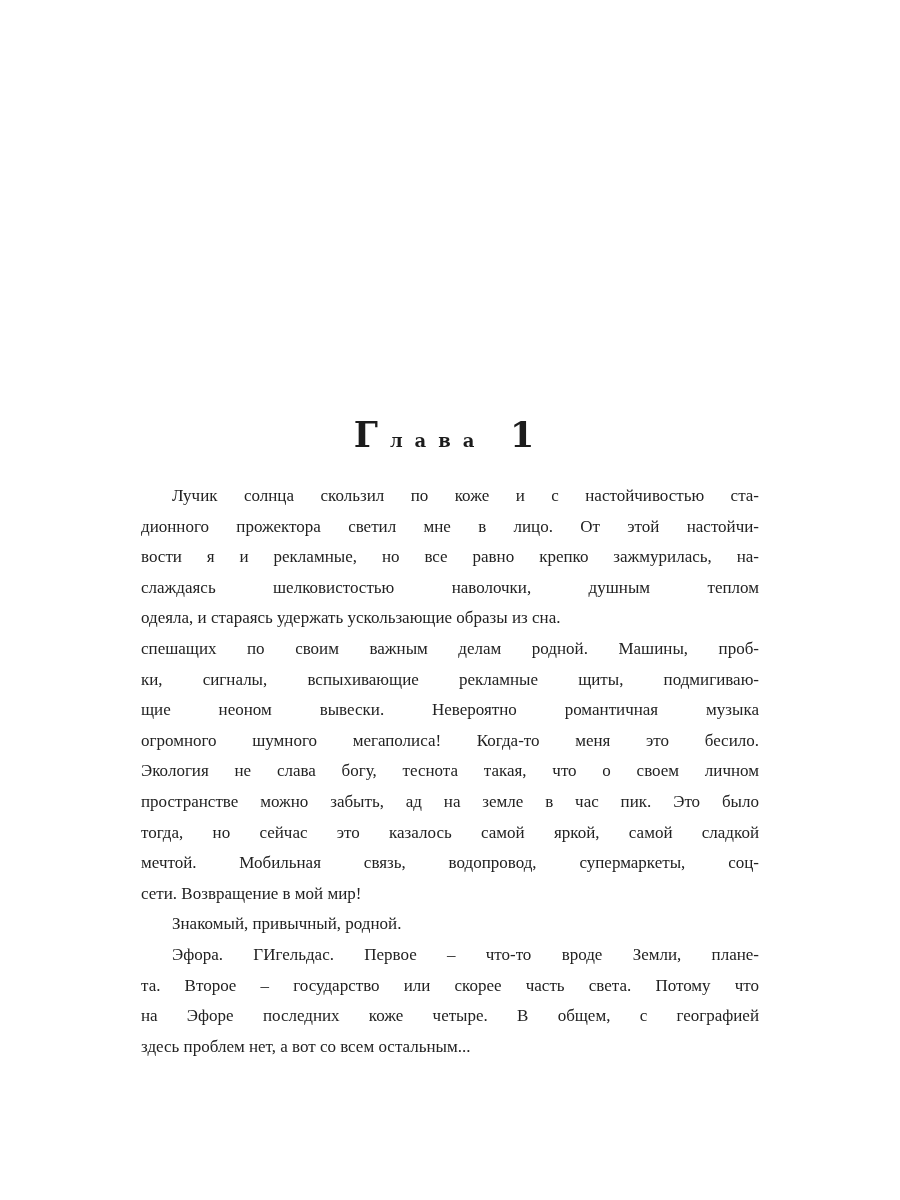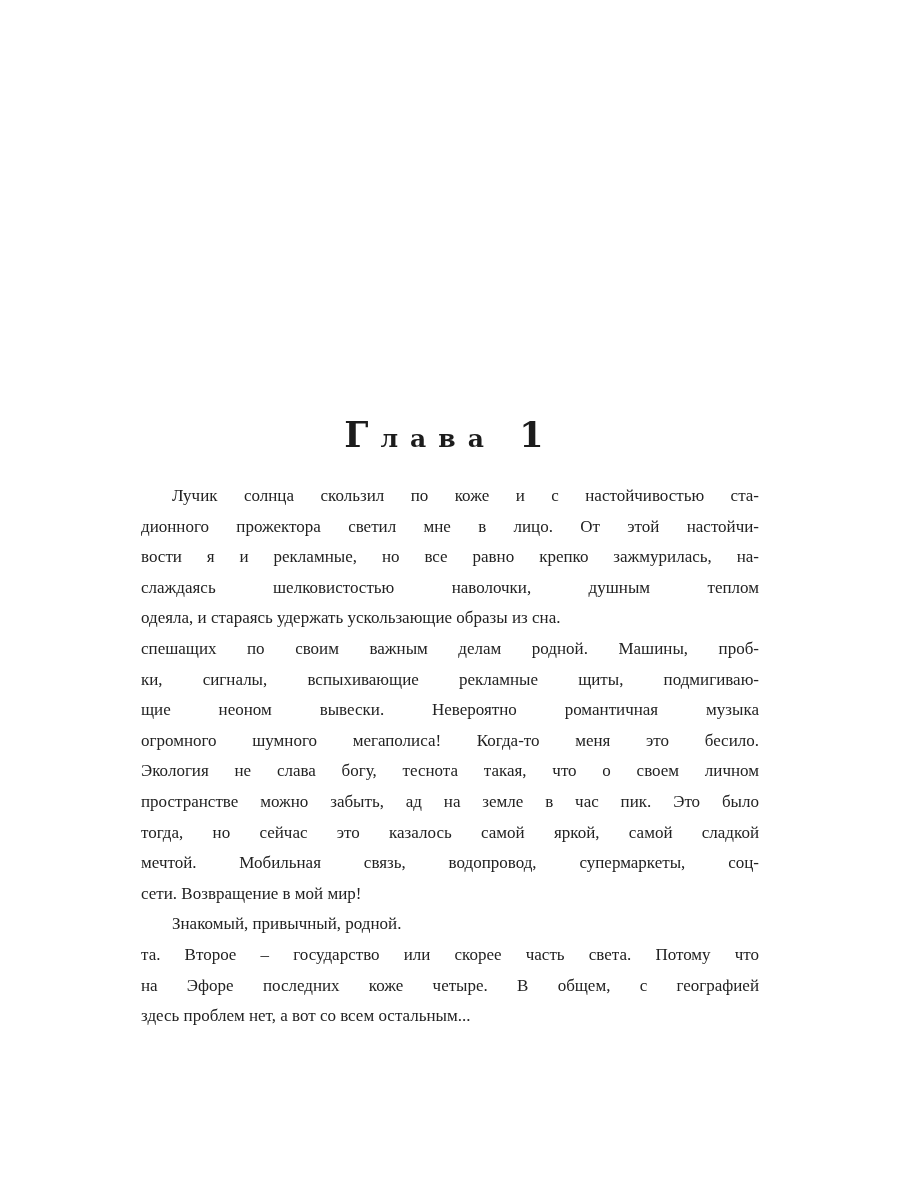--- a/index.html
+++ b/index.html
@@ -6,21 +6,21 @@
   body { width: 900px; height: 1200px; position: relative; overflow: hidden; }
   .page { position: absolute; left: 0; top: 0; width: 900px; height: 1200px; background: #ffffff; }
   .chapter-title {
     position: absolute; left: 0; width: 900px; top: 414px;
     text-align: center;
     font-family: "DejaVu Serif", "Liberation Serif", serif;
     font-size: 33px; font-weight: bold; color: #1c1c1c;
     letter-spacing: 12px;
   }
   .chapter-title .cap { font-size: 35px; }
-  .chapter-title .sc { font-size: 25px; }
+  .chapter-title .sc { font-size: 18px; }
   .text {
     position: absolute; left: 141px; top: 481px; width: 618px;
     font-family: "Liberation Serif", "DejaVu Serif", serif;
     font-size: 17px; color: #222222;
   }
   .line {
     height: 30.6px; line-height: 30.6px;
     white-space: nowrap; text-align: justify; text-align-last: justify;
   }
   .line.indent { padding-left: 31px; }
@@ -41,17 +41,18 @@
     <div class="line">спешащих по своим важным делам родной. Машины, проб-</div>
     <div class="line">ки, сигналы, вспыхивающие рекламные щиты, подмигиваю-</div>
     <div class="line">щие неоном вывески. Невероятно романтичная музыка</div>
     <div class="line">огромного шумного мегаполиса! Когда-то меня это бесило.</div>
     <div class="line">Экология не слава богу, теснота такая, что о своем личном</div>
     <div class="line">пространстве можно забыть, ад на земле в час пик. Это было</div>
     <div class="line">тогда, но сейчас это казалось самой яркой, самой сладкой</div>
     <div class="line">мечтой. Мобильная связь, водопровод, супермаркеты, соц-</div>
     <div class="line last">сети. Возвращение в мой мир!</div>
     <div class="line indent last">Знакомый, привычный, родной.</div>
+    <div class="line indent">Эфора. ГИгельдас. Первое – что-то вроде Земли, плане-</div>
     <div class="line">та. Второе – государство или скорее часть света. Потому что</div>
     <div class="line">на Эфоре последних коже четыре. В общем, с географией</div>
     <div class="line last">здесь проблем нет, а вот со всем остальным...</div>
   </div>
 </div>
 
 </body></html>

